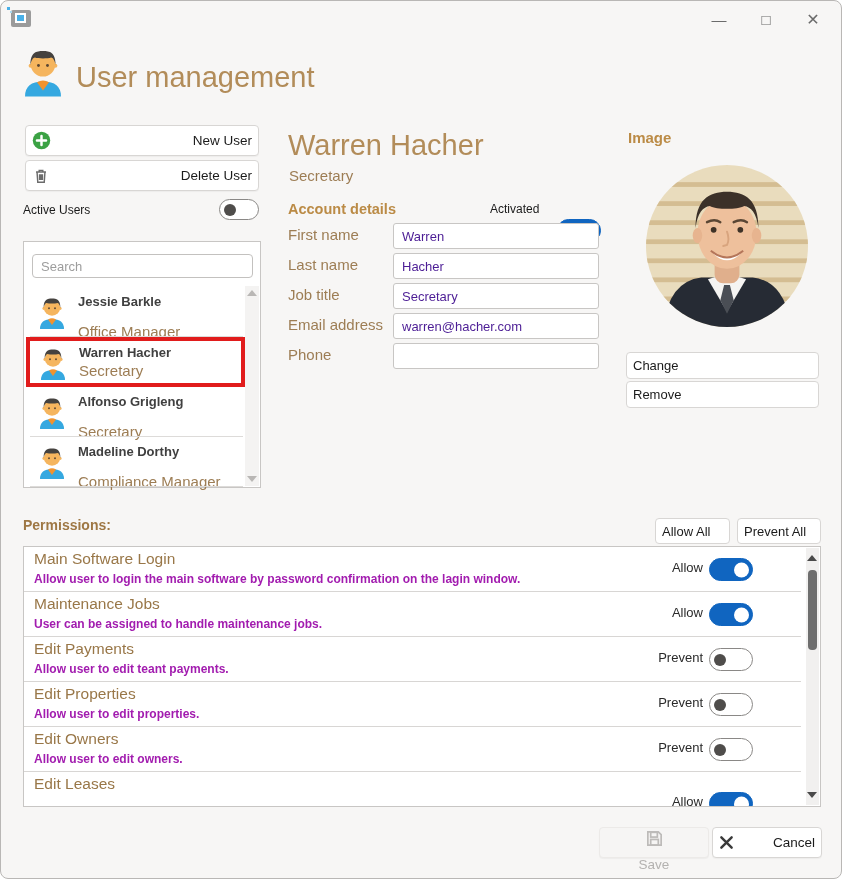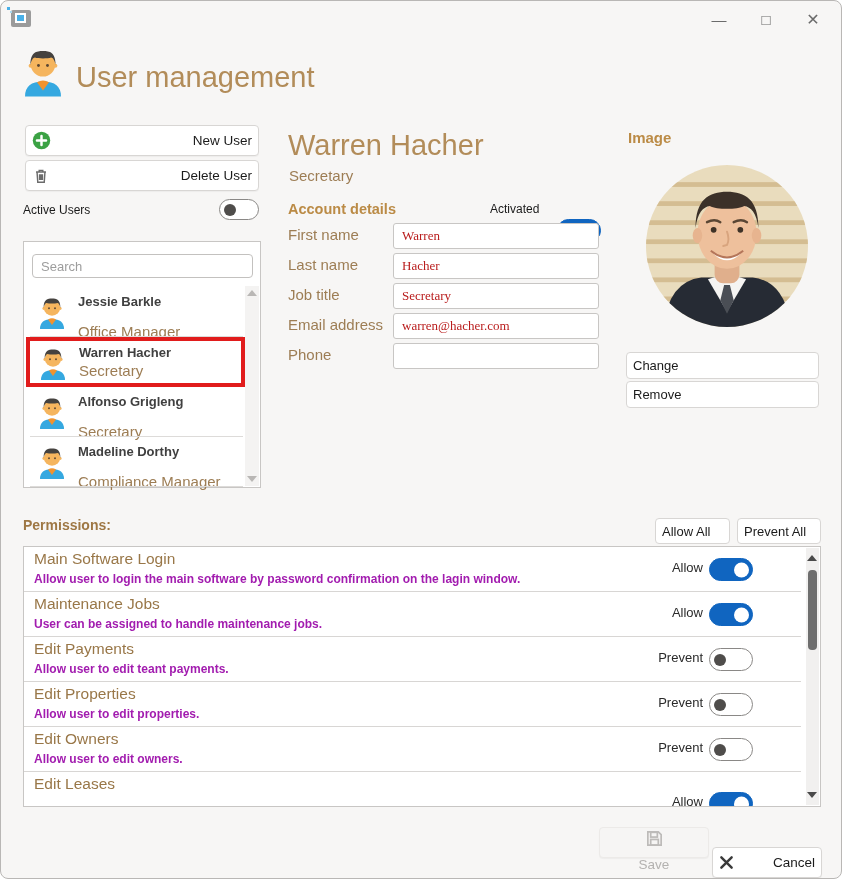--- a/index.html
+++ b/index.html
@@ -52,21 +52,21 @@
   .tri-down{width:0;height:0;border-left:5px solid transparent;border-right:5px solid transparent;
     border-top:6px solid #b9b7b5;}
   .tri-up.dark{border-bottom-color:#4a4a4a;}
   .tri-down.dark{border-top-color:#4a4a4a;}
   
   .detail-name{font-size:29px;color:#b28c59;}
   .detail-role{font-size:15px;color:#9d7d54;}
   .sec-label{font-size:14.5px;font-weight:bold;color:#bb8b46;}
   .fld-label{font-size:15px;color:#9d7d54;}
   .fld-input{border:1px solid #c8c6c4;border-radius:3px;padding:12px 8px;font-size:13px;
-    color:#b91c1c;outline:none;background:#fff;font-family:Liberation Serif, serif;}
+    color:#4c1d95;outline:none;background:#fff;font-family:Liberation Sans, sans-serif;}
   .black-label{font-size:12px;color:#1a1a1a;}
   
   .perm-title-lbl{font-size:14px;font-weight:bold;color:#9e7744;}
   .perm-row{position:absolute;left:0;width:777px;height:45px;border-bottom:1px solid #d8d6d4;background:#fff;}
   .perm-row .t{position:absolute;left:10px;top:3px;font-size:15.5px;color:#997748;}
   .perm-row .d{position:absolute;left:10px;top:25px;font-size:12px;font-weight:bold;color:#a21caf;}
   .perm-row .state{position:absolute;right:98px;top:13px;font-size:13px;color:#2a2a2a;}
   .perm-row .toggle{position:absolute;right:48px;top:11px;width:44px;height:23px;}
   .scrollbar{position:absolute;top:1px;right:1px;bottom:1px;width:13px;background:#f1f0ef;}
   .thumb{position:absolute;left:2px;width:9px;border-radius:4px;background:#6e6e6e;}
@@ -345,21 +345,21 @@
   <button class="btn disabled footer-btn" style="left:598px;top:826px;flex-direction:column;">
     <span style="display:flex;">
       <svg width="19" height="19" viewBox="0 0 20 20" fill="none" stroke="#bdbbb9" stroke-width="1.8">
         <path d="M3 3 h11 l3 3 v11 h-14 z"></path>
         <rect x="6" y="3.5" width="7" height="5"></rect>
         <rect x="6" y="11" width="8" height="6"></rect>
       </svg>
     </span>
     <span>Save</span>
   </button>
-  <button class="btn footer-btn" style="left:711px;top:826px;margin-top:20px;">
+  <button class="btn footer-btn" style="left:711px;top:826px;">
     <span style="display:flex;">
       <svg width="15" height="15" viewBox="0 0 16 16">
           <path d="M2.5 2.5 L13.5 13.5 M13.5 2.5 L2.5 13.5" stroke="#3a3a3a" stroke-width="2.6" stroke-linecap="round"></path>
         </svg>
     </span>
     <span>Cancel</span>
   </button>
 
 </div>
 

